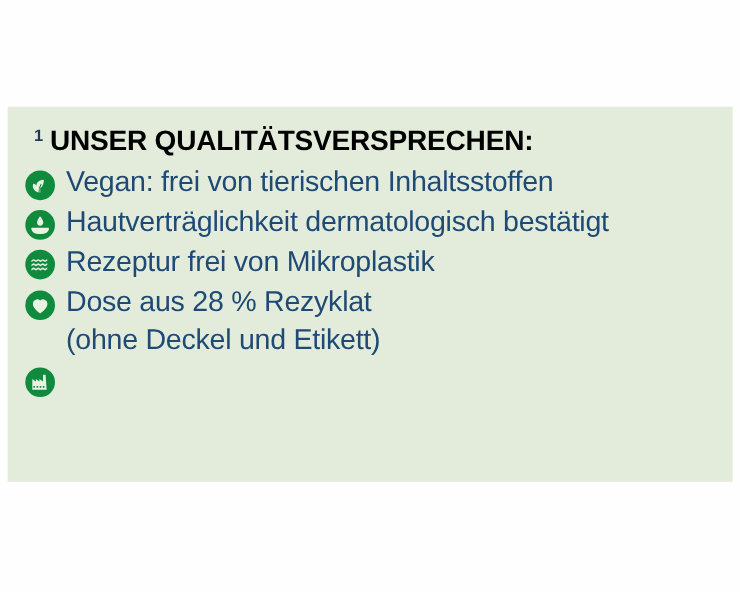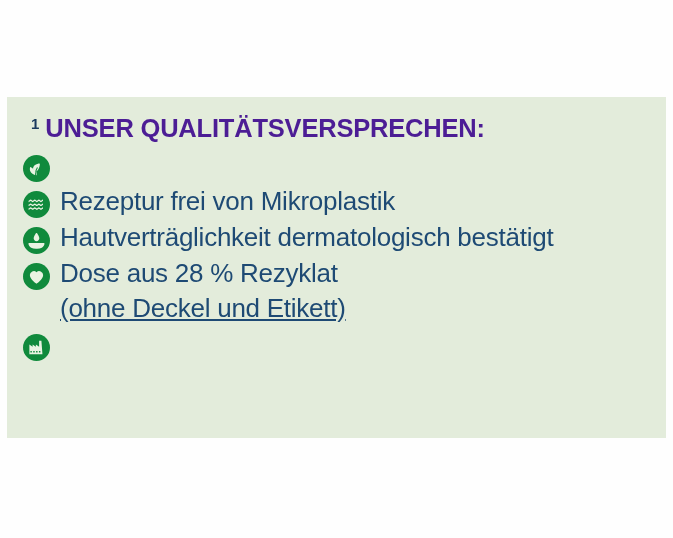--- a/index.html
+++ b/index.html
@@ -45,21 +45,21 @@
     color: #1b3a5e;
     line-height: 1;
     margin-right: 6px;
     margin-top: 1px;
     letter-spacing: 0;
   }
 
   .heading-text {
     font-size: 25.5px;
     font-weight: 700;
-    color: #4c1d95;
+    color: #000000;
     letter-spacing: -0.2px;
     line-height: 1.05;
     white-space: nowrap;
   }
 
   .promise-list {
     list-style: none;
     margin: 0;
     padding: 0;
   }
@@ -93,21 +93,20 @@
   .promise-text {
     color: #1e4a74;
     font-size: 26px;
     line-height: 1.32;
     letter-spacing: -0.25px;
     font-weight: 400;
   }
 
   .promise-text .second-line {
     display: block;
-    text-decoration: underline;
   }
 </style>
 </head>
 <body>
 
 <div class="stage">
 
   <section class="quality-panel">
 
     <div class="panel-heading">
@@ -117,41 +116,42 @@
 
     <ul class="promise-list">
 
       <li class="promise-item">
         <span class="badge">
           <svg viewBox="0 0 24 24" aria-hidden="true">
             <path d="M12.1 20.6c-.45 0-.8-.4-.78-.85.12-3.4.9-6.1 2.2-8.2.2-.33.08-.73-.25-.9-.33-.17-.74-.05-.92.28-1.1 1.8-1.85 3.9-2.25 6.4-1.6-1.3-2.5-3.1-2.5-5 0-3.2 2.4-5.6 6.3-6.4.6-.12 1.15-.2 1.6-.25.42-.05.8.28.78.7-.05 1.1-.25 2.6-.75 4.1-1.05 3.2-3 5.4-5.6 6.1-.1.03-.2.04-.3.04h2.47z"></path>
             <path d="M9.5 19.9c-2.3-.6-4-1.9-5-3.7-.95-1.7-1.15-3.7-.6-5.5.12-.4.56-.6.94-.42 2.5 1.2 4.2 2.9 5 5 .35.9.5 1.85.5 2.8 0 .62-.04 1.2-.12 1.72-.06.38-.42.62-.8.52z"></path>
           </svg>
         </span>
+        <span class="promise-text">Vegan: frei von tierischen Inhaltsstoffen</span>
+      </li>
+
+      <li class="promise-item">
+        <span class="badge">
+          <svg viewBox="0 0 24 24" aria-hidden="true">
+            <path d="M12 2.4c-.3 0-.6.16-.77.42C10.5 3.9 8.4 7.1 8.4 9.2c0 2 1.6 3.6 3.6 3.6s3.6-1.6 3.6-3.6c0-2.1-2.1-5.3-2.83-6.38A.93.93 0 0 0 12 2.4z"></path>
+            <path d="M2.6 15.3c-.5 0-.9.45-.82.95.35 2.2 1.6 3.9 3.5 4.9 1.6.85 3.6 1.25 6 1.25h1.6c2.3 0 4.2-.4 5.8-1.2 1.9-1 3.1-2.7 3.45-4.95.08-.5-.32-.95-.82-.95z"></path>
+          </svg>
+        </span>
+        <span class="promise-text">Hautverträglichkeit dermatologisch bestätigt</span>
       </li>
 
       <li class="promise-item">
         <span class="badge">
           <svg viewBox="0 0 24 24" aria-hidden="true">
             <path d="M2 7.2c1.3 0 1.3-1.4 2.6-1.4S5.9 7.2 7.2 7.2s1.3-1.4 2.6-1.4 1.3 1.4 2.6 1.4 1.3-1.4 2.6-1.4 1.3 1.4 2.6 1.4 1.3-1.4 2.6-1.4v1.9c-1.3 0-1.3 1.4-2.6 1.4s-1.3-1.4-2.6-1.4-1.3 1.4-2.6 1.4-1.3-1.4-2.6-1.4-1.3 1.4-2.6 1.4S5.9 7.7 4.6 7.7 3.3 9.1 2 9.1z"></path>
             <path d="M2 12c1.3 0 1.3-1.4 2.6-1.4S5.9 12 7.2 12s1.3-1.4 2.6-1.4S11.1 12 12.4 12s1.3-1.4 2.6-1.4S16.3 12 17.6 12s1.3-1.4 2.6-1.4v1.9c-1.3 0-1.3 1.4-2.6 1.4s-1.3-1.4-2.6-1.4-1.3 1.4-2.6 1.4-1.3-1.4-2.6-1.4-1.3 1.4-2.6 1.4-1.3-1.4-2.6-1.4S3.3 13.9 2 13.9z"></path>
             <path d="M2 16.8c1.3 0 1.3-1.4 2.6-1.4s1.3 1.4 2.6 1.4 1.3-1.4 2.6-1.4 1.3 1.4 2.6 1.4 1.3-1.4 2.6-1.4 1.3 1.4 2.6 1.4 1.3-1.4 2.6-1.4v1.9c-1.3 0-1.3 1.4-2.6 1.4s-1.3-1.4-2.6-1.4-1.3 1.4-2.6 1.4-1.3-1.4-2.6-1.4-1.3 1.4-2.6 1.4-1.3-1.4-2.6-1.4-1.3 1.4-2.6 1.4z"></path>
           </svg>
         </span>
         <span class="promise-text">Rezeptur frei von Mikroplastik</span>
-      </li>
-
-      <li class="promise-item">
-        <span class="badge">
-          <svg viewBox="0 0 24 24" aria-hidden="true">
-            <path d="M12 2.4c-.3 0-.6.16-.77.42C10.5 3.9 8.4 7.1 8.4 9.2c0 2 1.6 3.6 3.6 3.6s3.6-1.6 3.6-3.6c0-2.1-2.1-5.3-2.83-6.38A.93.93 0 0 0 12 2.4z"></path>
-            <path d="M2.6 15.3c-.5 0-.9.45-.82.95.35 2.2 1.6 3.9 3.5 4.9 1.6.85 3.6 1.25 6 1.25h1.6c2.3 0 4.2-.4 5.8-1.2 1.9-1 3.1-2.7 3.45-4.95.08-.5-.32-.95-.82-.95z"></path>
-          </svg>
-        </span>
-        <span class="promise-text">Hautverträglichkeit dermatologisch bestätigt</span>
       </li>
 
       <li class="promise-item">
         <span class="badge">
           <svg viewBox="0 0 24 24" aria-hidden="true">
             <path d="M12 21.2s-8.4-5.1-8.4-11A5 5 0 0 1 12 6.6a5 5 0 0 1 8.4 3.6c0 5.9-8.4 11-8.4 11zM7.2 11.3l1.9-1.1v.9h3.1v1.5H9.1v.9zm9.6 1.6-1.9 1.1v-.9h-3.1v-1.5h3.1v-.9z"></path>
           </svg>
         </span>
         <span class="promise-text">
           <span>Dose aus 28 % Rezyklat</span>

